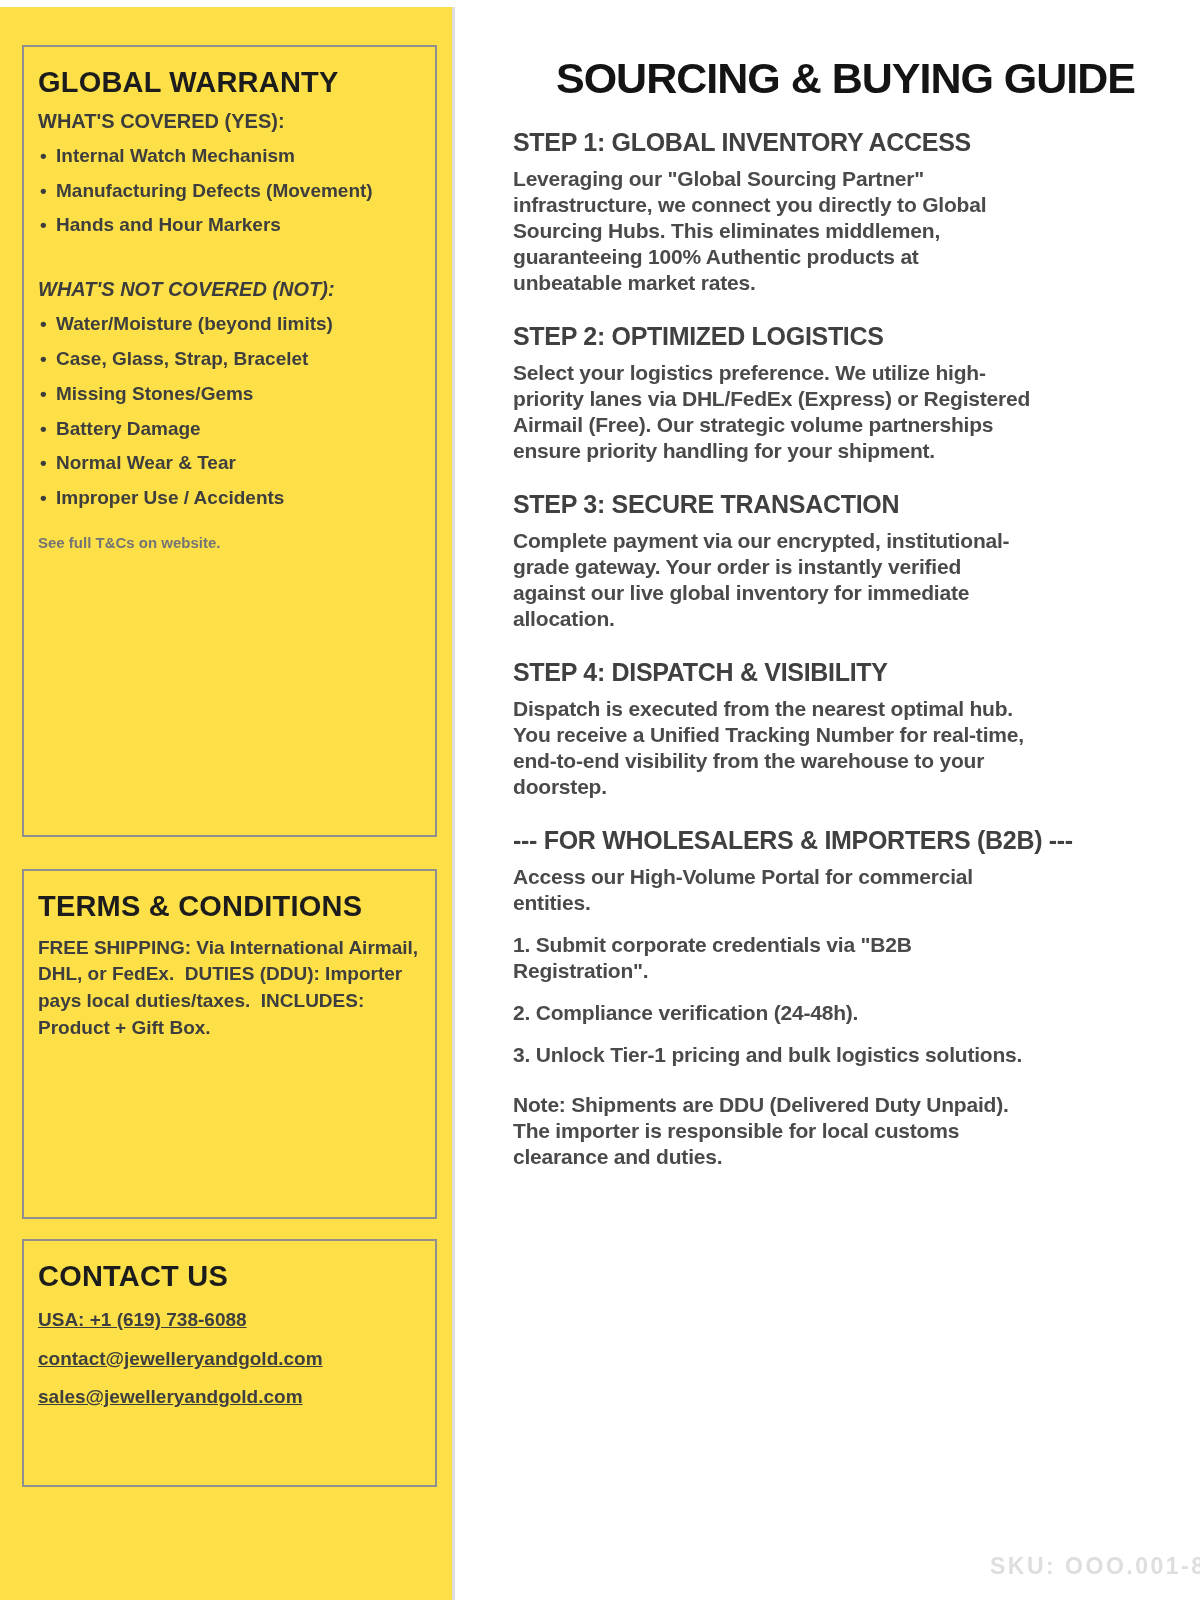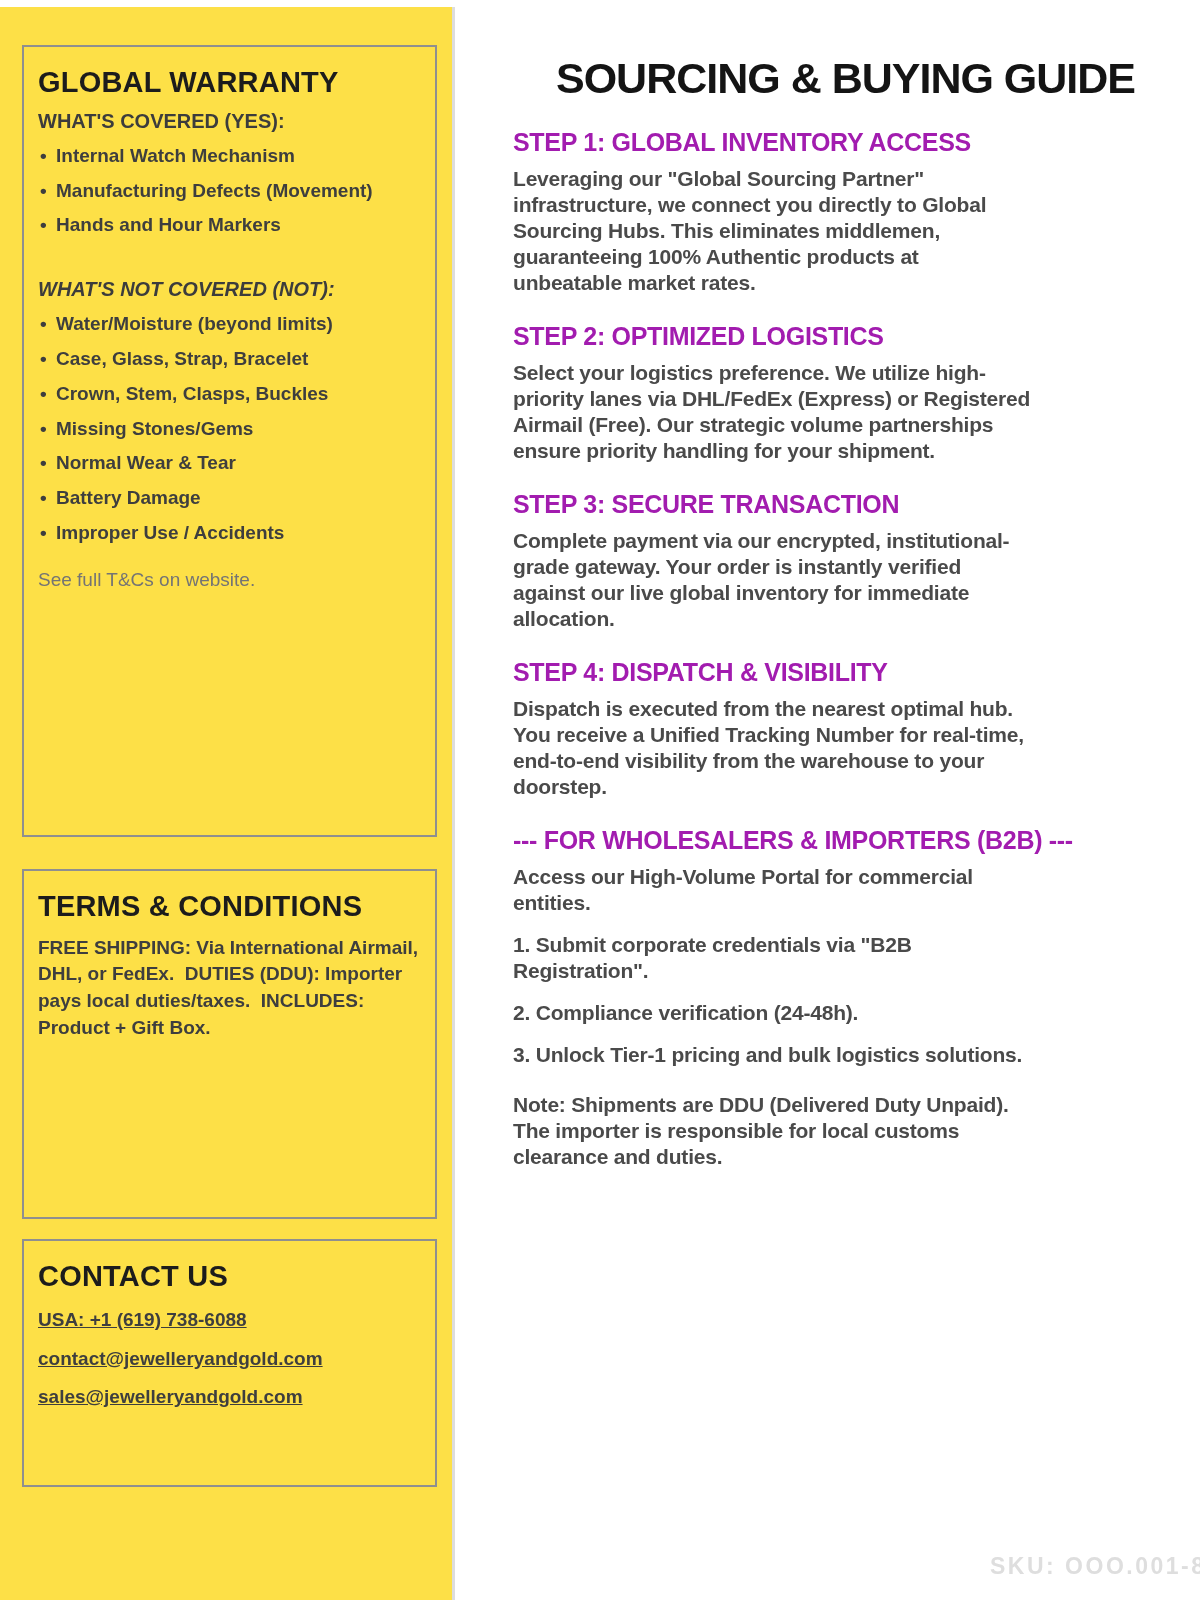--- a/index.html
+++ b/index.html
@@ -64,22 +64,22 @@
     line-height: 1.2;
   }
   .box li::before {
     content: "•";
     position: absolute;
     left: 2px; top: 0;
     color: #3e3e3e;
   }
   .footnote {
     margin: 24px 0 0 0;
-    font-size: 19px;
-    font-weight: 400;
+    font-size: 15px;
+    font-weight: 700;
     color: #747474;
   }
   .box .body-text {
     margin: 12px 0 0 0;
     font-size: 19px;
     font-weight: 700;
     color: #3e3e3e;
     line-height: 1.4;
     white-space: pre-wrap;
   }
@@ -106,21 +106,21 @@
     font-size: 43px;
     font-weight: 800;
     letter-spacing: -1px;
     color: #141414;
     line-height: 1.1;
   }
   .step-head {
     margin: 26px 0 0 0;
     font-size: 25px;
     font-weight: 800;
-    color: #a21caf;
+    color: #404040;
     letter-spacing: -0.3px;
     line-height: 1.12;
   }
   .step-head + .step-head,
   .step-body + .step-head { margin-top: 26px; }
   .step-body {
     margin: 10px 0 0 0;
     width: 520px;
     font-size: 21px;
     font-weight: 600;
@@ -153,24 +153,23 @@
       <h3>WHAT'S COVERED (YES):</h3>
       <ul>
         <li>Internal Watch Mechanism</li>
         <li>Manufacturing Defects (Movement)</li>
         <li>Hands and Hour Markers</li>
       </ul>
       <h3 class="second">WHAT'S NOT COVERED (NOT):</h3>
       <ul>
         <li>Water/Moisture (beyond limits)</li>
         <li>Case, Glass, Strap, Bracelet</li>
-        <li>Crown, Stem, Clasps, Buckles</li>
         <li>Missing Stones/Gems</li>
+        <li>Battery Damage</li>
         <li>Normal Wear &amp; Tear</li>
-        <li>Battery Damage</li>
         <li>Improper Use / Accidents</li>
       </ul>
       <p class="footnote">See full T&amp;Cs on website.</p>
     </section>
 
     <section class="box box-terms">
       <h2>TERMS &amp; CONDITIONS</h2>
       <p class="body-text">FREE SHIPPING: Via International Airmail, DHL, or FedEx.  DUTIES (DDU): Importer pays local duties/taxes.  INCLUDES: Product + Gift Box.</p>
     </section>
 

